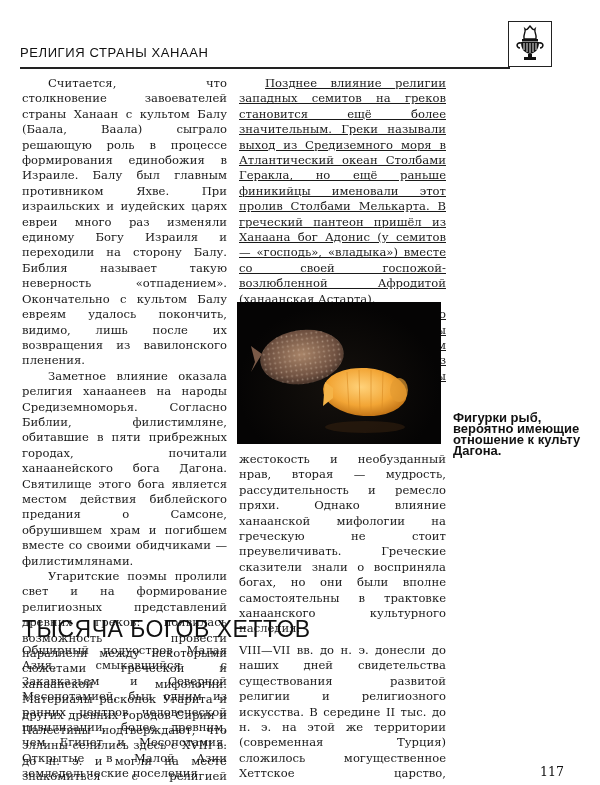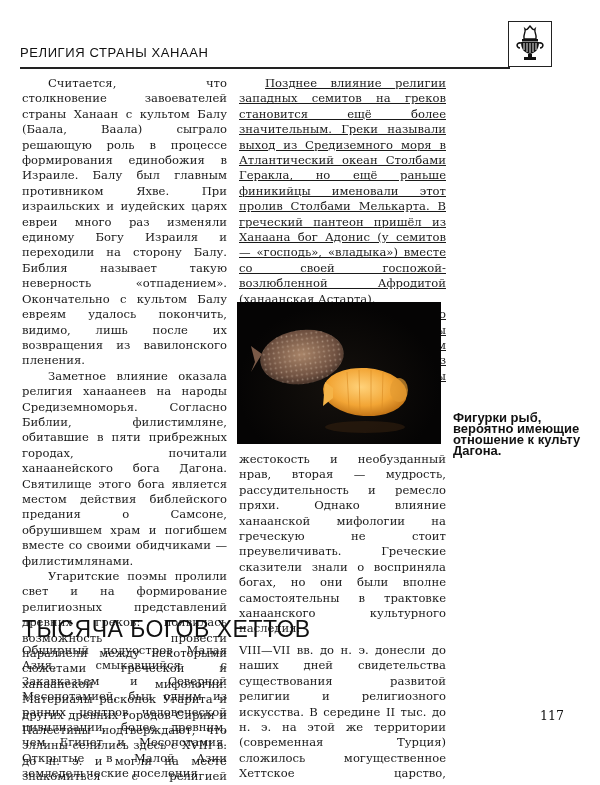--- a/index.html
+++ b/index.html
@@ -42,21 +42,21 @@
       font-size: 13px; line-height: 11px; color: #111;
     }
     .section-title {
       position: absolute; left: 22px; top: 597px;
       font-family: "Liberation Sans", sans-serif; font-size: 23px;
       letter-spacing: 0.5px; color: #111; font-weight: normal;
     }
     .col-b-left { left: 22px; top: 643px; width: 205px; }
     .col-b-right { left: 239px; top: 643px; width: 207px; }
     .page-number {
-      position: absolute; left: 540px; top: 708px;
+      position: absolute; left: 540px; top: 764px;
       font-family: "DejaVu Serif", serif; font-size: 12.5px; color: #111;
     }
   </style>
 </head>
 <body>
 
 <div class="running-head">РЕЛИГИЯ СТРАНЫ ХАНААН</div>
 <div class="head-rule"></div>
 <div class="emblem">
   <svg width="34" height="38" viewBox="0 0 34 38">

